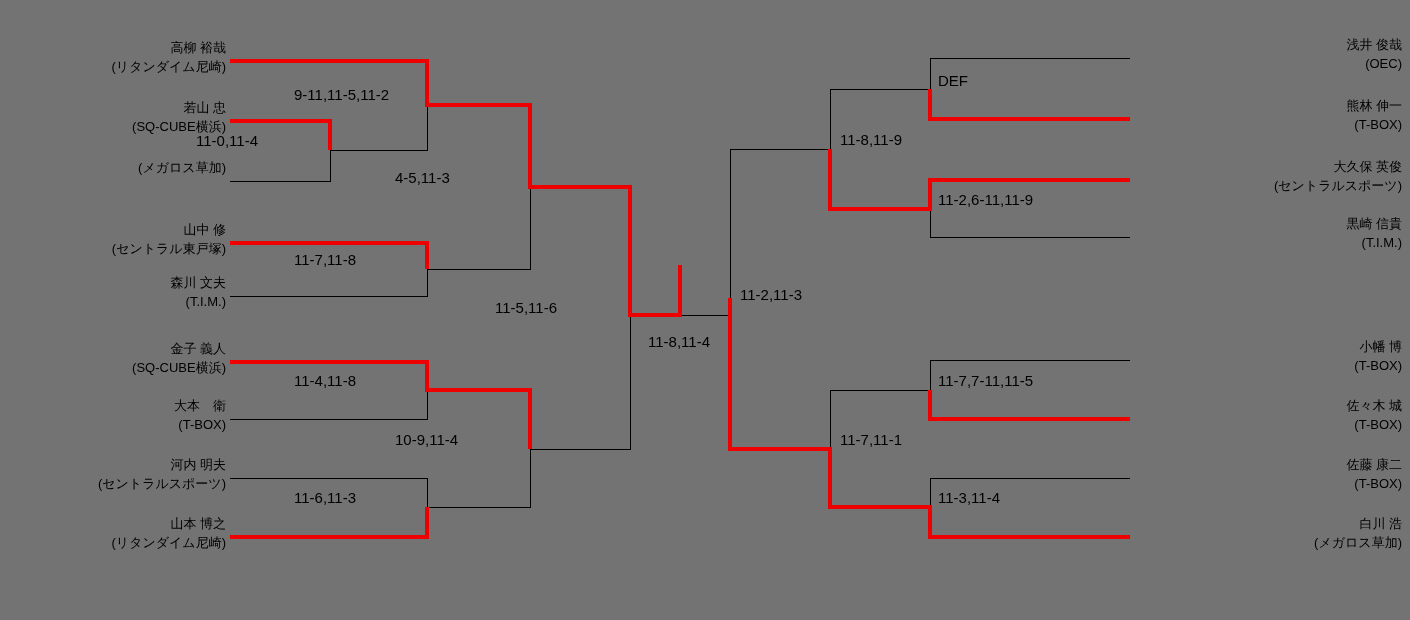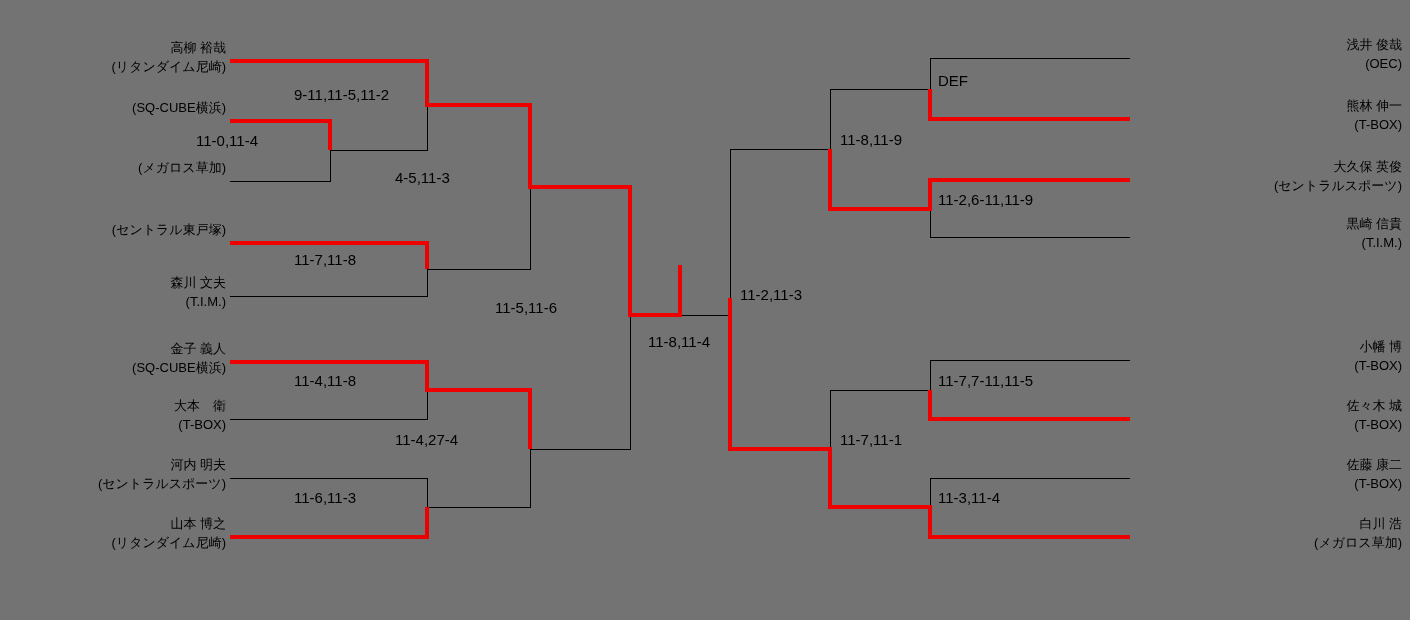--- a/index.html
+++ b/index.html
@@ -54,26 +54,28 @@
       <path d="M1130,419 H930 V390"></path>
       <path d="M1130,537 H930 V507 H830 V449 H730 V298"></path>
     </g>
   </svg>
 
   <div class="p-entry left" style="top:38px">
     <span class="p-name">高柳 裕哉</span>
     <span class="p-club">(リタンダイム尼崎)</span>
   </div>
   <div class="p-entry left" style="top:98px">
+    <span class="p-name">若山 忠</span>
     <span class="p-club">(SQ-CUBE横浜)</span>
   </div>
   <div class="p-entry left" style="top:158px">
     <span class="p-club">(メガロス草加)</span>
   </div>
   <div class="p-entry left" style="top:220px">
+    <span class="p-name">山中 修</span>
     <span class="p-club">(セントラル東戸塚)</span>
   </div>
   <div class="p-entry left" style="top:273px">
     <span class="p-name">森川 文夫</span>
     <span class="p-club">(T.I.M.)</span>
   </div>
   <div class="p-entry left" style="top:339px">
     <span class="p-name">金子 義人</span>
     <span class="p-club">(SQ-CUBE横浜)</span>
   </div>
@@ -122,21 +124,21 @@
     <span class="p-name">白川 浩</span>
     <span class="p-club">(メガロス草加)</span>
   </div>
 
   <div class="score ra" style="left:294px;top:87px">9-11,11-5,11-2</div>
   <div class="score ra" style="left:196px;top:133px">11-0,11-4</div>
   <div class="score ra" style="left:395px;top:170px">4-5,11-3</div>
   <div class="score ra" style="left:294px;top:252px">11-7,11-8</div>
   <div class="score ra" style="left:495px;top:300px">11-5,11-6</div>
   <div class="score ra" style="left:294px;top:373px">11-4,11-8</div>
-  <div class="score ra" style="left:395px;top:432px">11-4,27-4</div>
+  <div class="score ra" style="left:395px;top:432px">10-9,11-4</div>
   <div class="score ra" style="left:294px;top:490px">11-6,11-3</div>
 
   <div class="score la" style="left:648px;top:334px">11-8,11-4</div>
 
   <div class="score la" style="left:938px;top:73px">DEF</div>
   <div class="score la" style="left:840px;top:132px">11-8,11-9</div>
   <div class="score la" style="left:938px;top:192px">11-2,6-11,11-9</div>
   <div class="score la" style="left:740px;top:287px">11-2,11-3</div>
   <div class="score la" style="left:938px;top:373px">11-7,7-11,11-5</div>
   <div class="score la" style="left:840px;top:432px">11-7,11-1</div>

